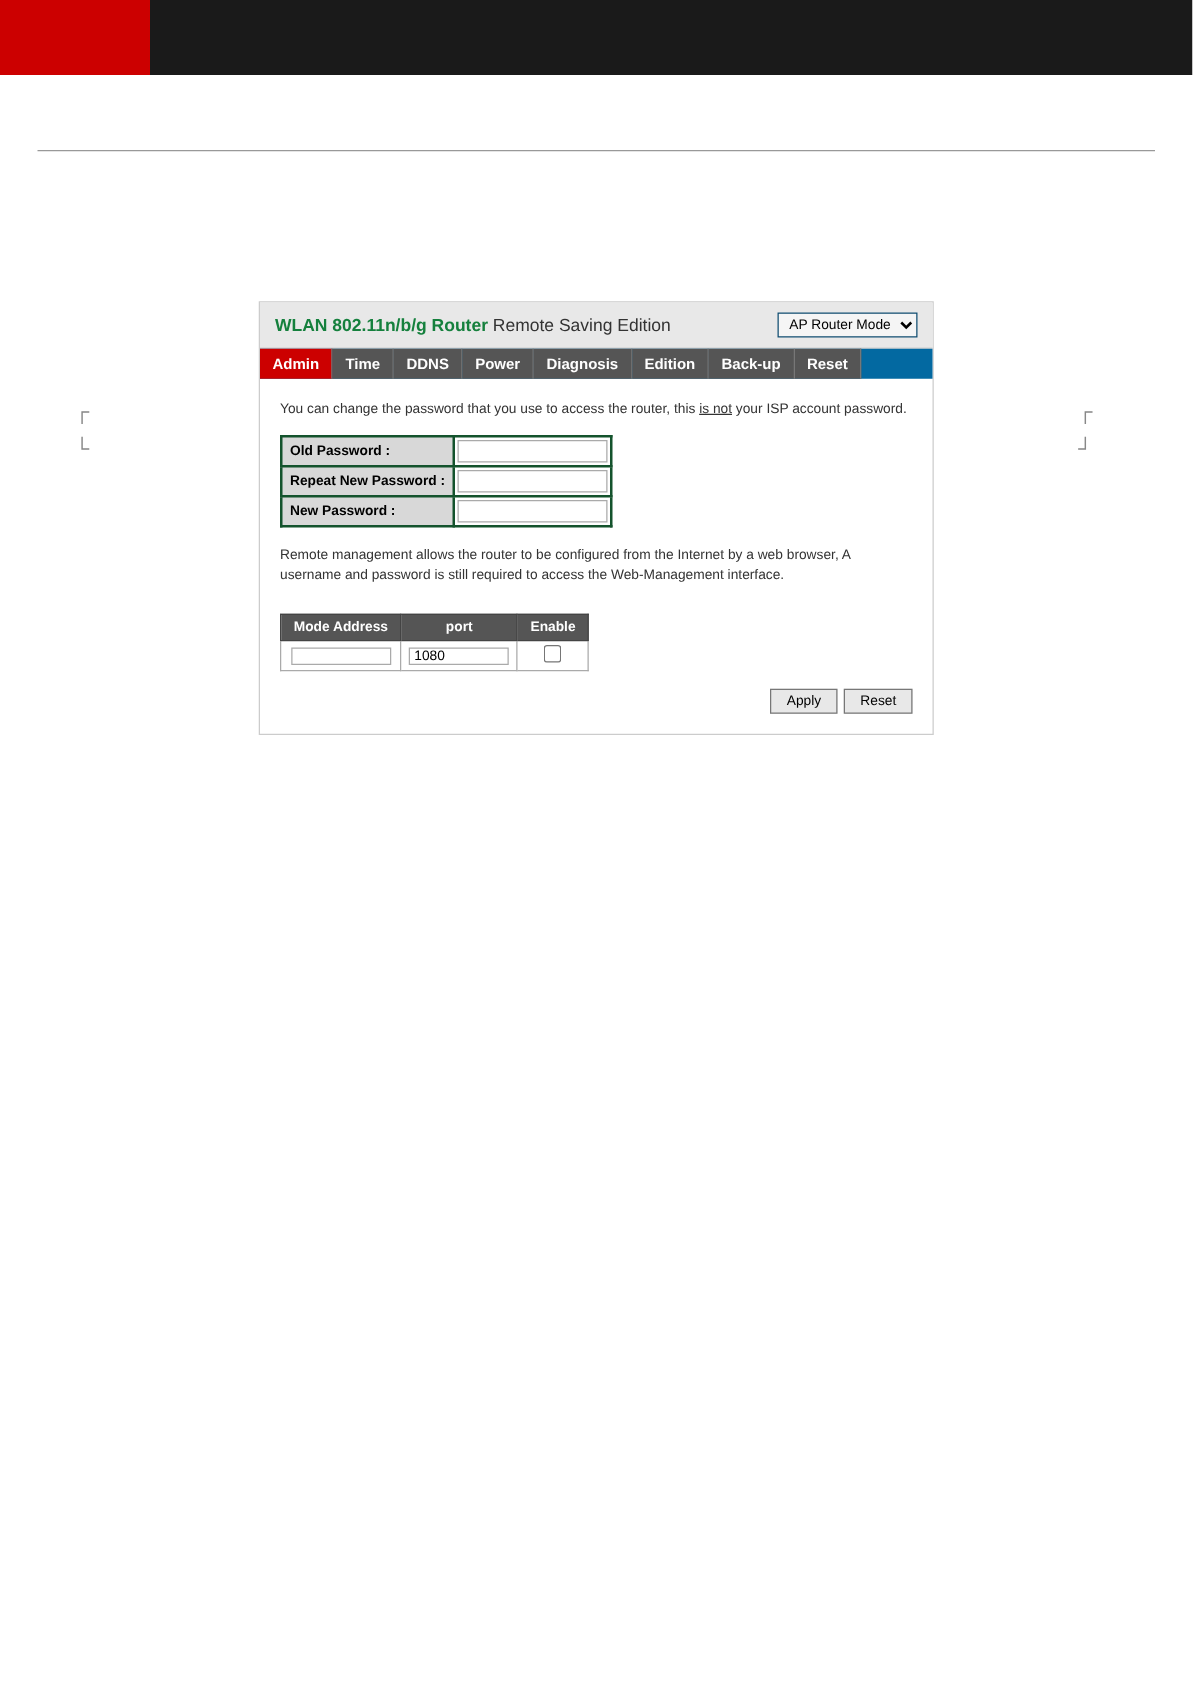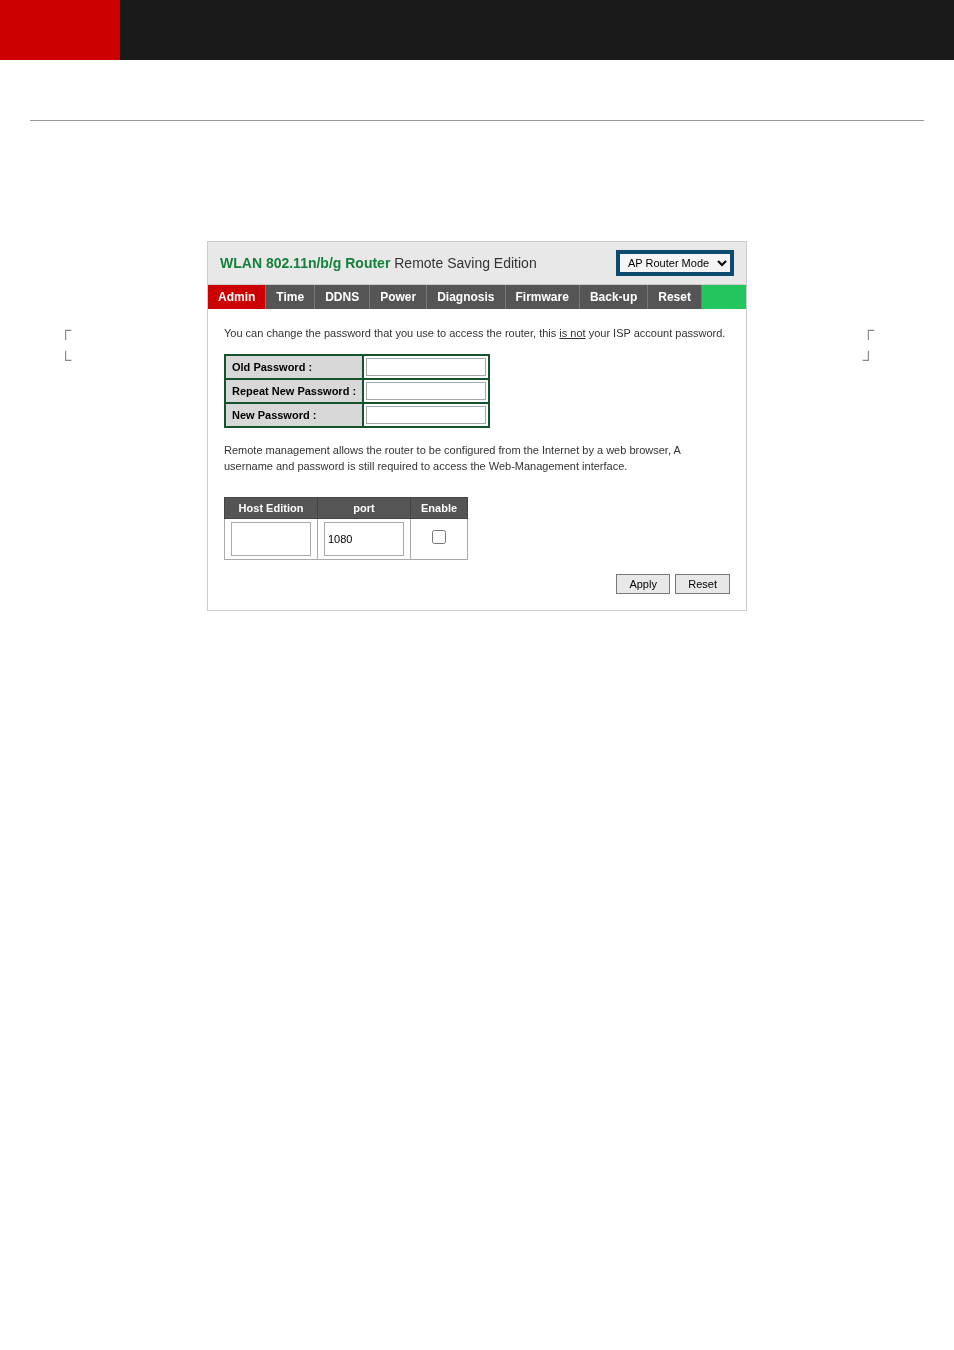--- a/index.html
+++ b/index.html
@@ -93,27 +93,28 @@
       font-size: 14px;
       color: #333;
     }
     .panel-header-title strong {
       font-weight: bold;
       color: #15803d;
     }
     .mode-select {
       font-size: 11px;
       padding: 2px 4px;
-      border: 4px solid #0c4a6e;
+      border: 1px solid #0c4a6e;
       background: #f5f5f5;
+      text-align: center;
     }
 
     
     .nav-bar {
-      background: #22c55e;
+      background: #0369a1;
       display: flex;
       padding: 0;
     }
     .nav-item {
       padding: 5px 10px;
       color: #fff;
       font-size: 12px;
       font-weight: bold;
       cursor: pointer;
       background: #555;
@@ -196,21 +197,21 @@
       border: 1px solid #aaa;
       padding: 3px 6px;
       background: #fff;
       text-align: center;
     }
     .remote-table input[type="text"] {
       border: 1px solid #aaa;
       font-size: 11px;
       padding: 1px 3px;
       width: 80px;
-      height: 34px;
+      height: 14px;
     }
     .remote-table input[type="checkbox"] {
       width: 14px;
       height: 14px;
     }
 
     
     .button-row {
       text-align: right;
       margin-top: 8px;
@@ -252,21 +253,21 @@
         <option>AP Mode</option>
       </select>
     </div>
 
     <div class="nav-bar">
       <div class="nav-item">Admin</div>
       <div class="nav-item">Time</div>
       <div class="nav-item">DDNS</div>
       <div class="nav-item">Power</div>
       <div class="nav-item">Diagnosis</div>
-      <div class="nav-item">Firmware</div>
+      <div class="nav-item">Edition</div>
       <div class="nav-item">Back-up</div>
       <div class="nav-item">Reset</div>
     </div>
 
     <div class="panel-body">
 
       <p class="info-text">
         <span>You can change the password that you use to access the router, this </span><u>is not</u><span> your ISP account password.</span>
       </p>
 
@@ -291,21 +292,21 @@
             </td>
           </tr>
         </tbody>
       </table>
 
       <p class="remote-text">Remote management allows the router to be configured from the Internet by a web browser, A username and password is still required to access the Web-Management interface.</p>
 
       <table class="remote-table">
         <thead>
           <tr>
-            <th>Host Edition</th>
+            <th>Mode Address</th>
             <th>port</th>
             <th>Enable</th>
           </tr>
         </thead>
         <tbody>
           <tr>
             <td>
               <input type="text" style="">
             </td>
             <td>

